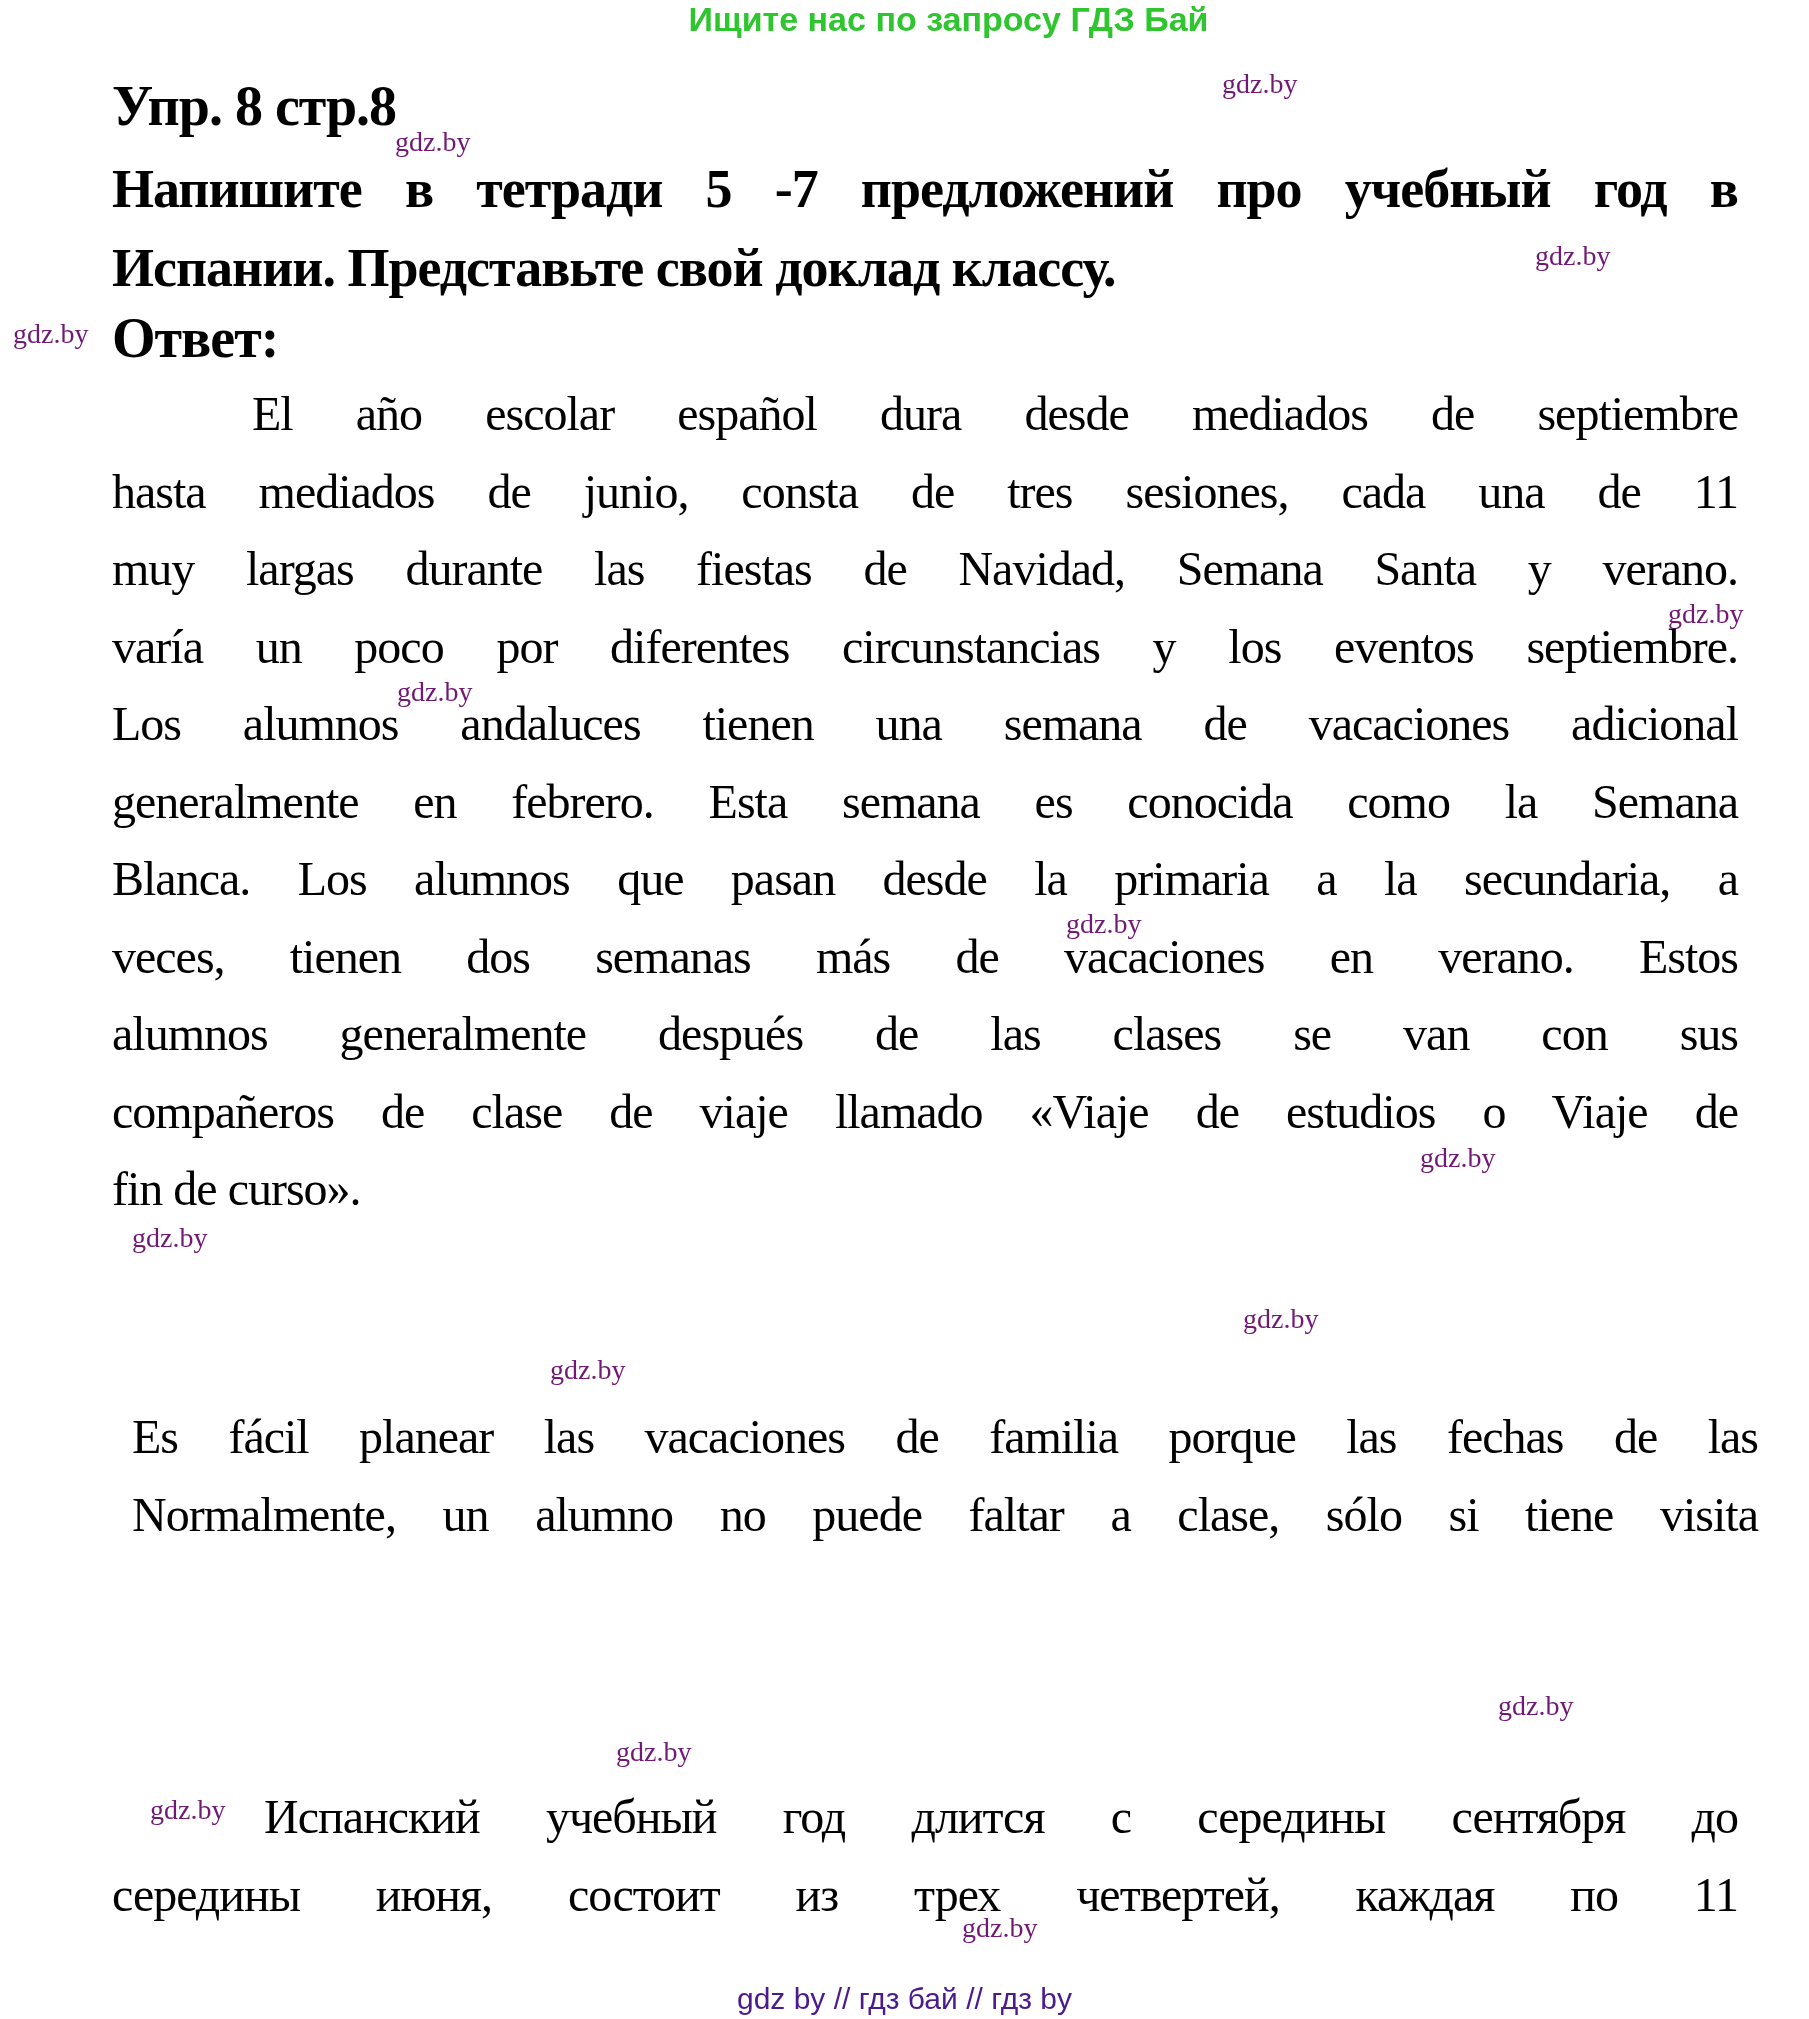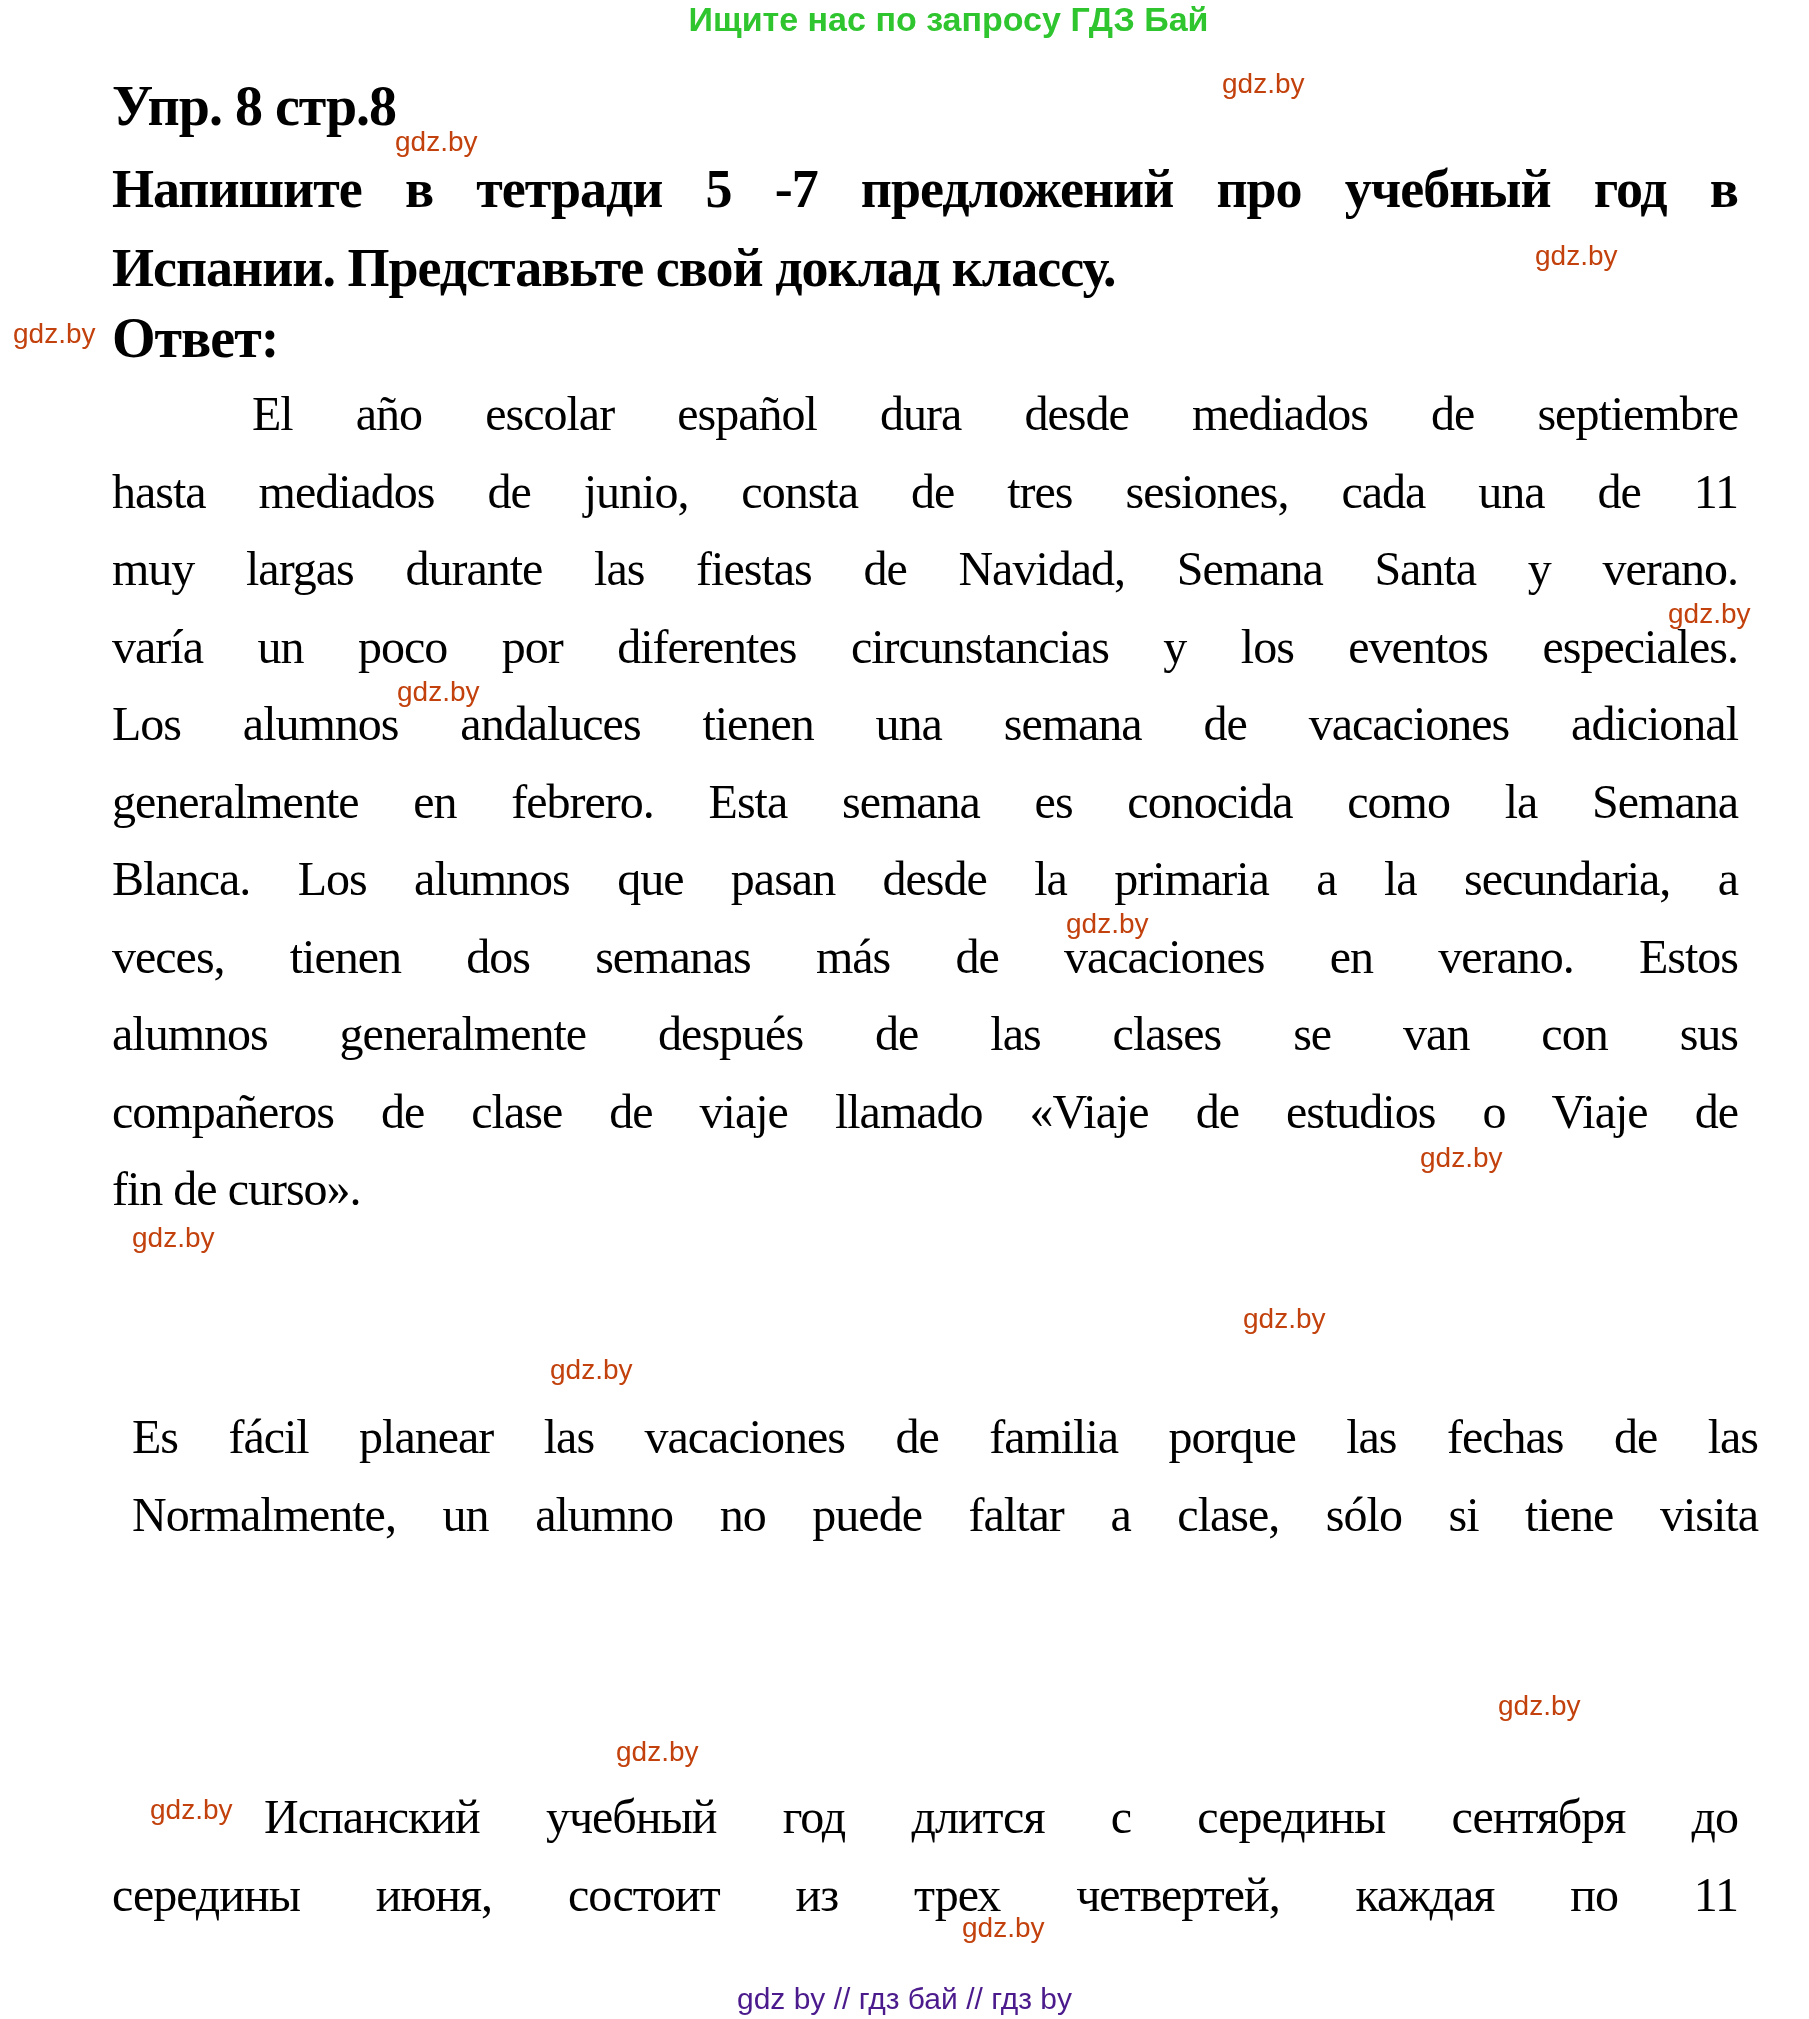--- a/index.html
+++ b/index.html
@@ -22,23 +22,23 @@
     width: 100%;
     text-align: center;
     font-family: "Liberation Sans", sans-serif;
     font-weight: 600;
     font-size: 34px;
     color: #2fc52f;
     margin-left: 44px;
   }
   .wm {
     position: absolute;
-    font-family: Liberation Sans, sans-serif;
+    font-family: Liberation Serif, serif;
     font-size: 28px;
-    color: #c2410c;
+    color: #701a75;
     white-space: nowrap;
   }
   .heading {
     position: absolute;
     left: 112px;
     top: 74px;
     font-size: 56px;
     font-weight: bold;
     letter-spacing: -1px;
     white-space: nowrap;
@@ -120,21 +120,21 @@
   <div class="jline">Напишите в тетради 5 -7 предложений про учебный год в</div>
   <div class="lline">Испании. Представьте свой доклад классу.</div>
 </div>
 
 <div class="answer-label">Ответ:</div>
 
 <div class="para" id="para1">
   <div class="jline ind1">El año escolar español dura desde mediados de septiembre</div>
   <div class="jline">hasta mediados de junio,  consta de tres sesiones, cada una de 11</div>
   <div class="jline">muy largas durante las fiestas de Navidad, Semana Santa y verano.</div>
-  <div class="jline">varía un poco por diferentes circunstancias y los eventos especiales.</div>
+  <div class="jline">varía un poco por diferentes circunstancias y los eventos septiembre.</div>
   <div class="jline">Los alumnos andaluces tienen una semana de vacaciones adicional</div>
   <div class="jline">generalmente en febrero. Esta semana es conocida como la Semana</div>
   <div class="jline">Blanca. Los alumnos que pasan desde la primaria a la secundaria, a</div>
   <div class="jline">veces, tienen dos semanas más de vacaciones en verano. Estos</div>
   <div class="jline">alumnos generalmente después de las clases se van con sus</div>
   <div class="jline">compañeros de clase de viaje llamado «Viaje de estudios o Viaje de</div>
   <div class="lline">fin de curso».</div>
 </div>
 
 <div class="para" id="para2">

